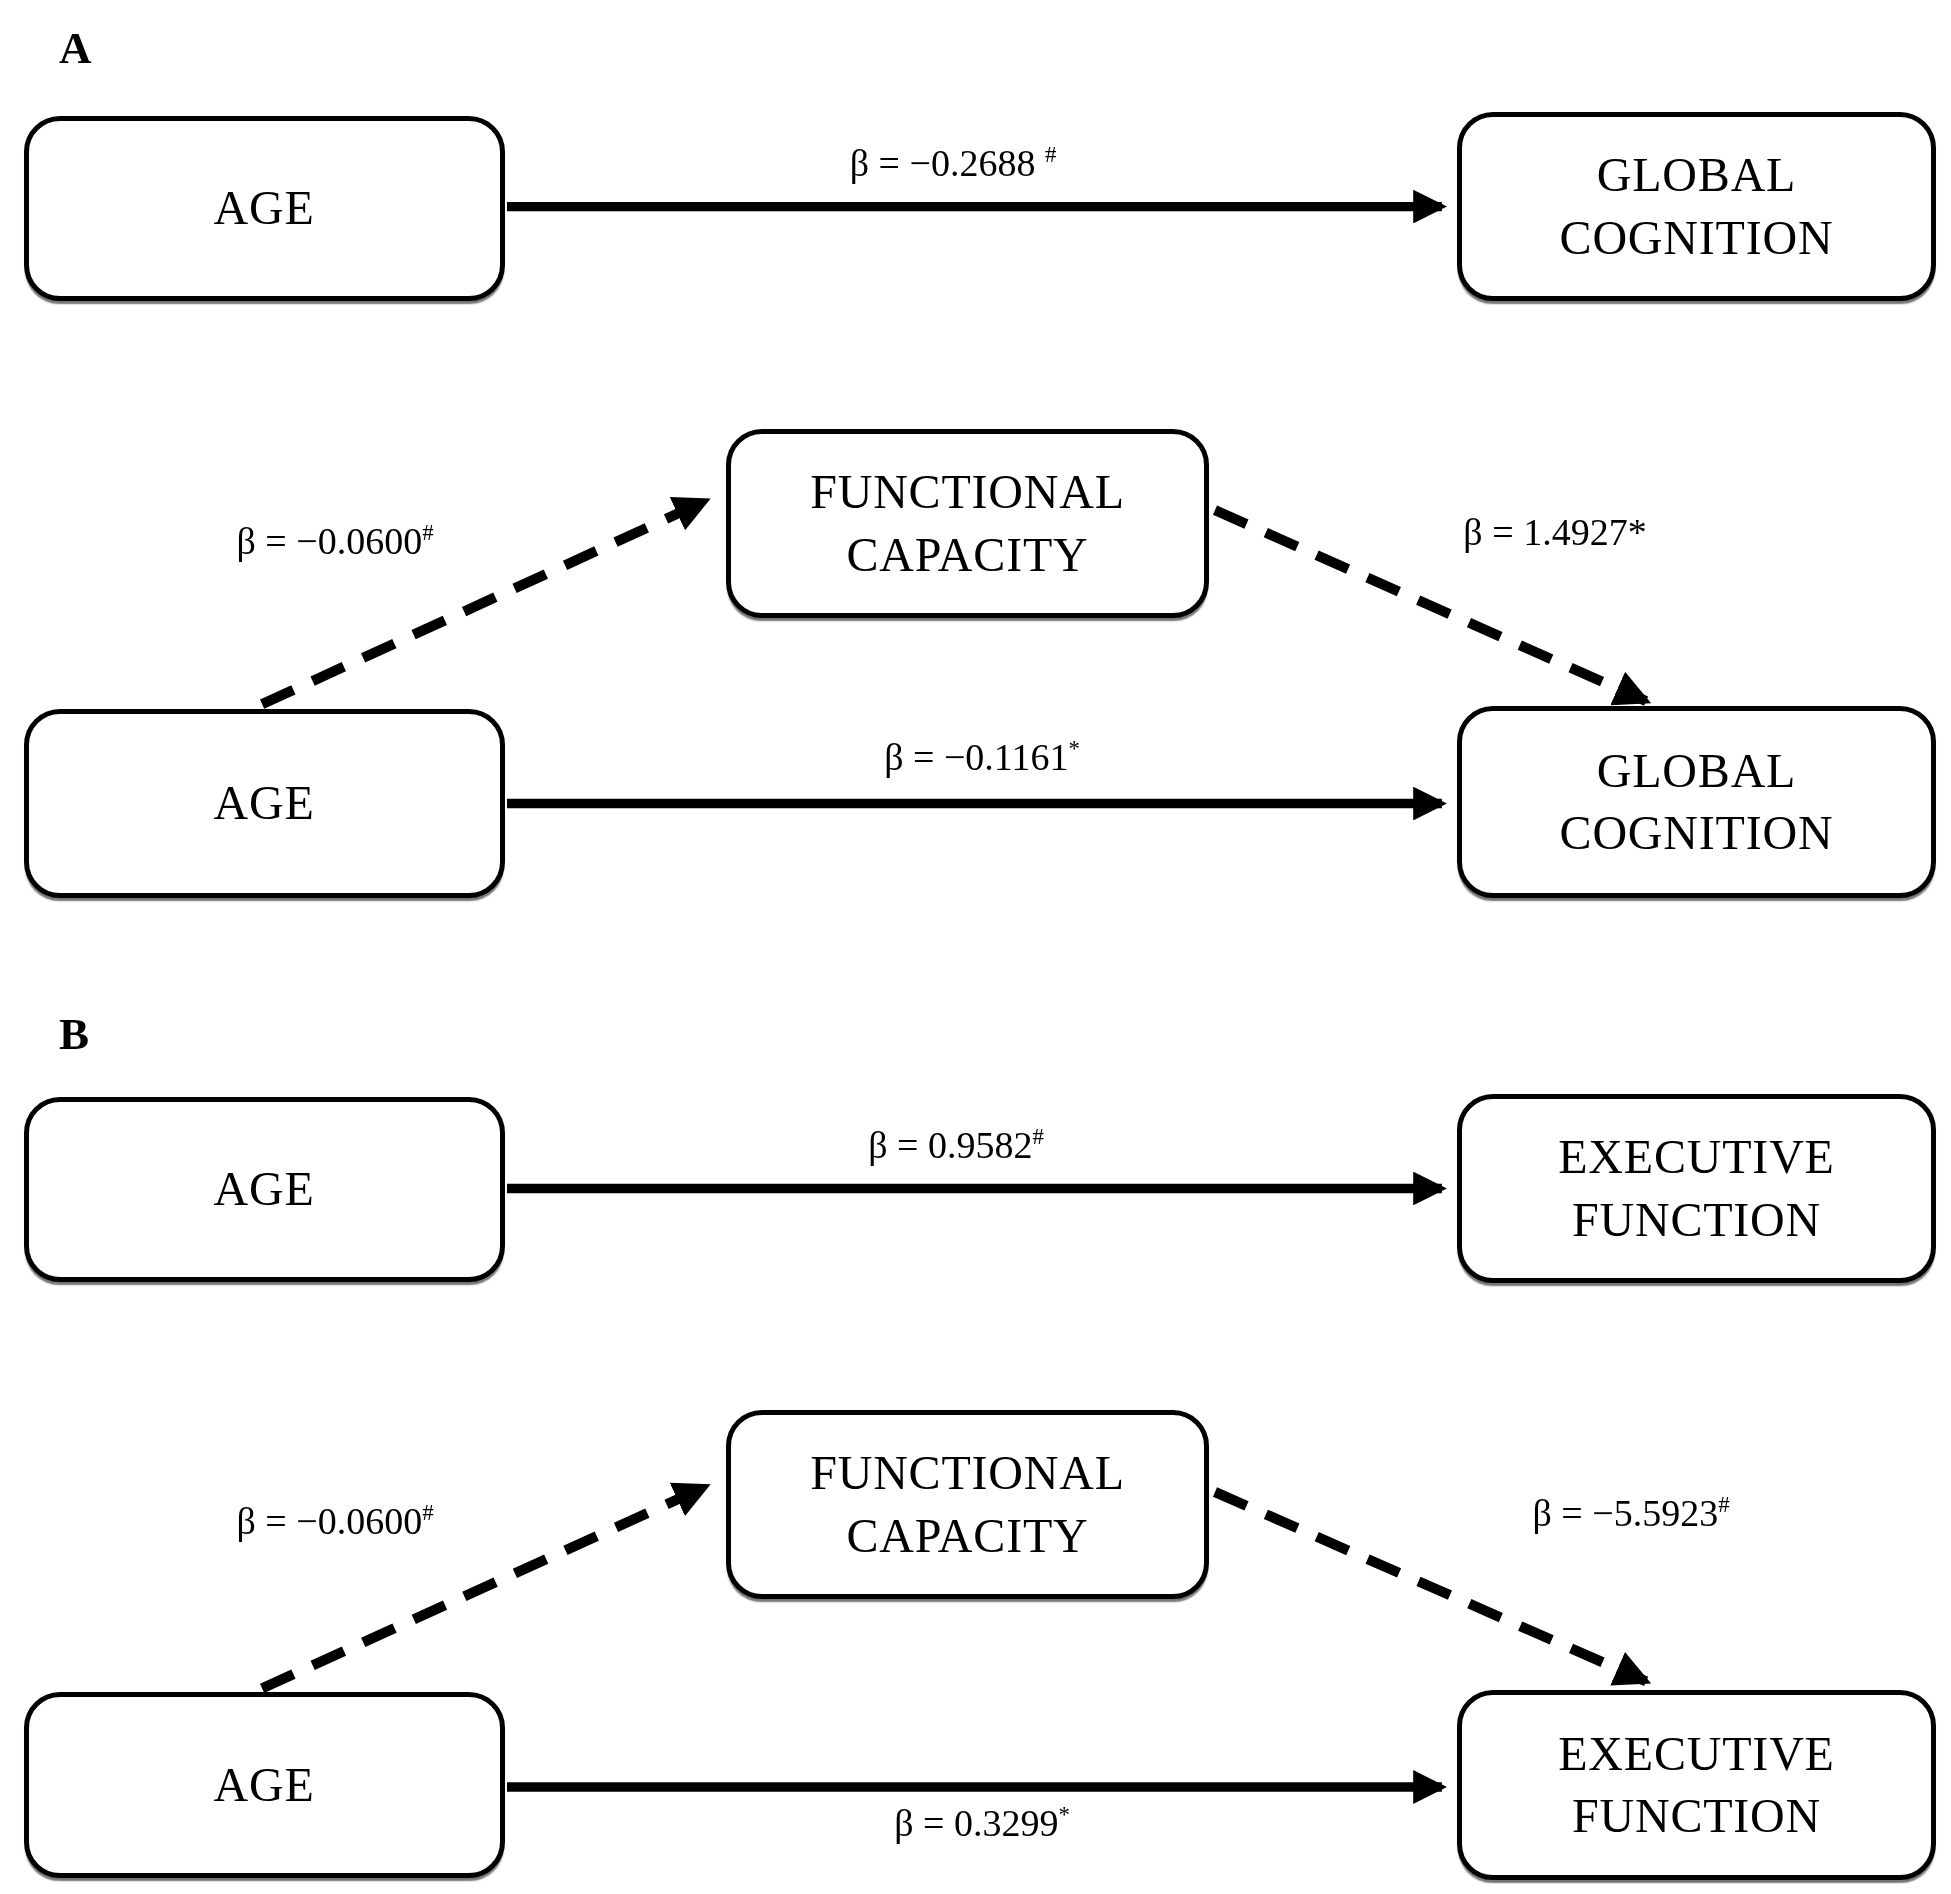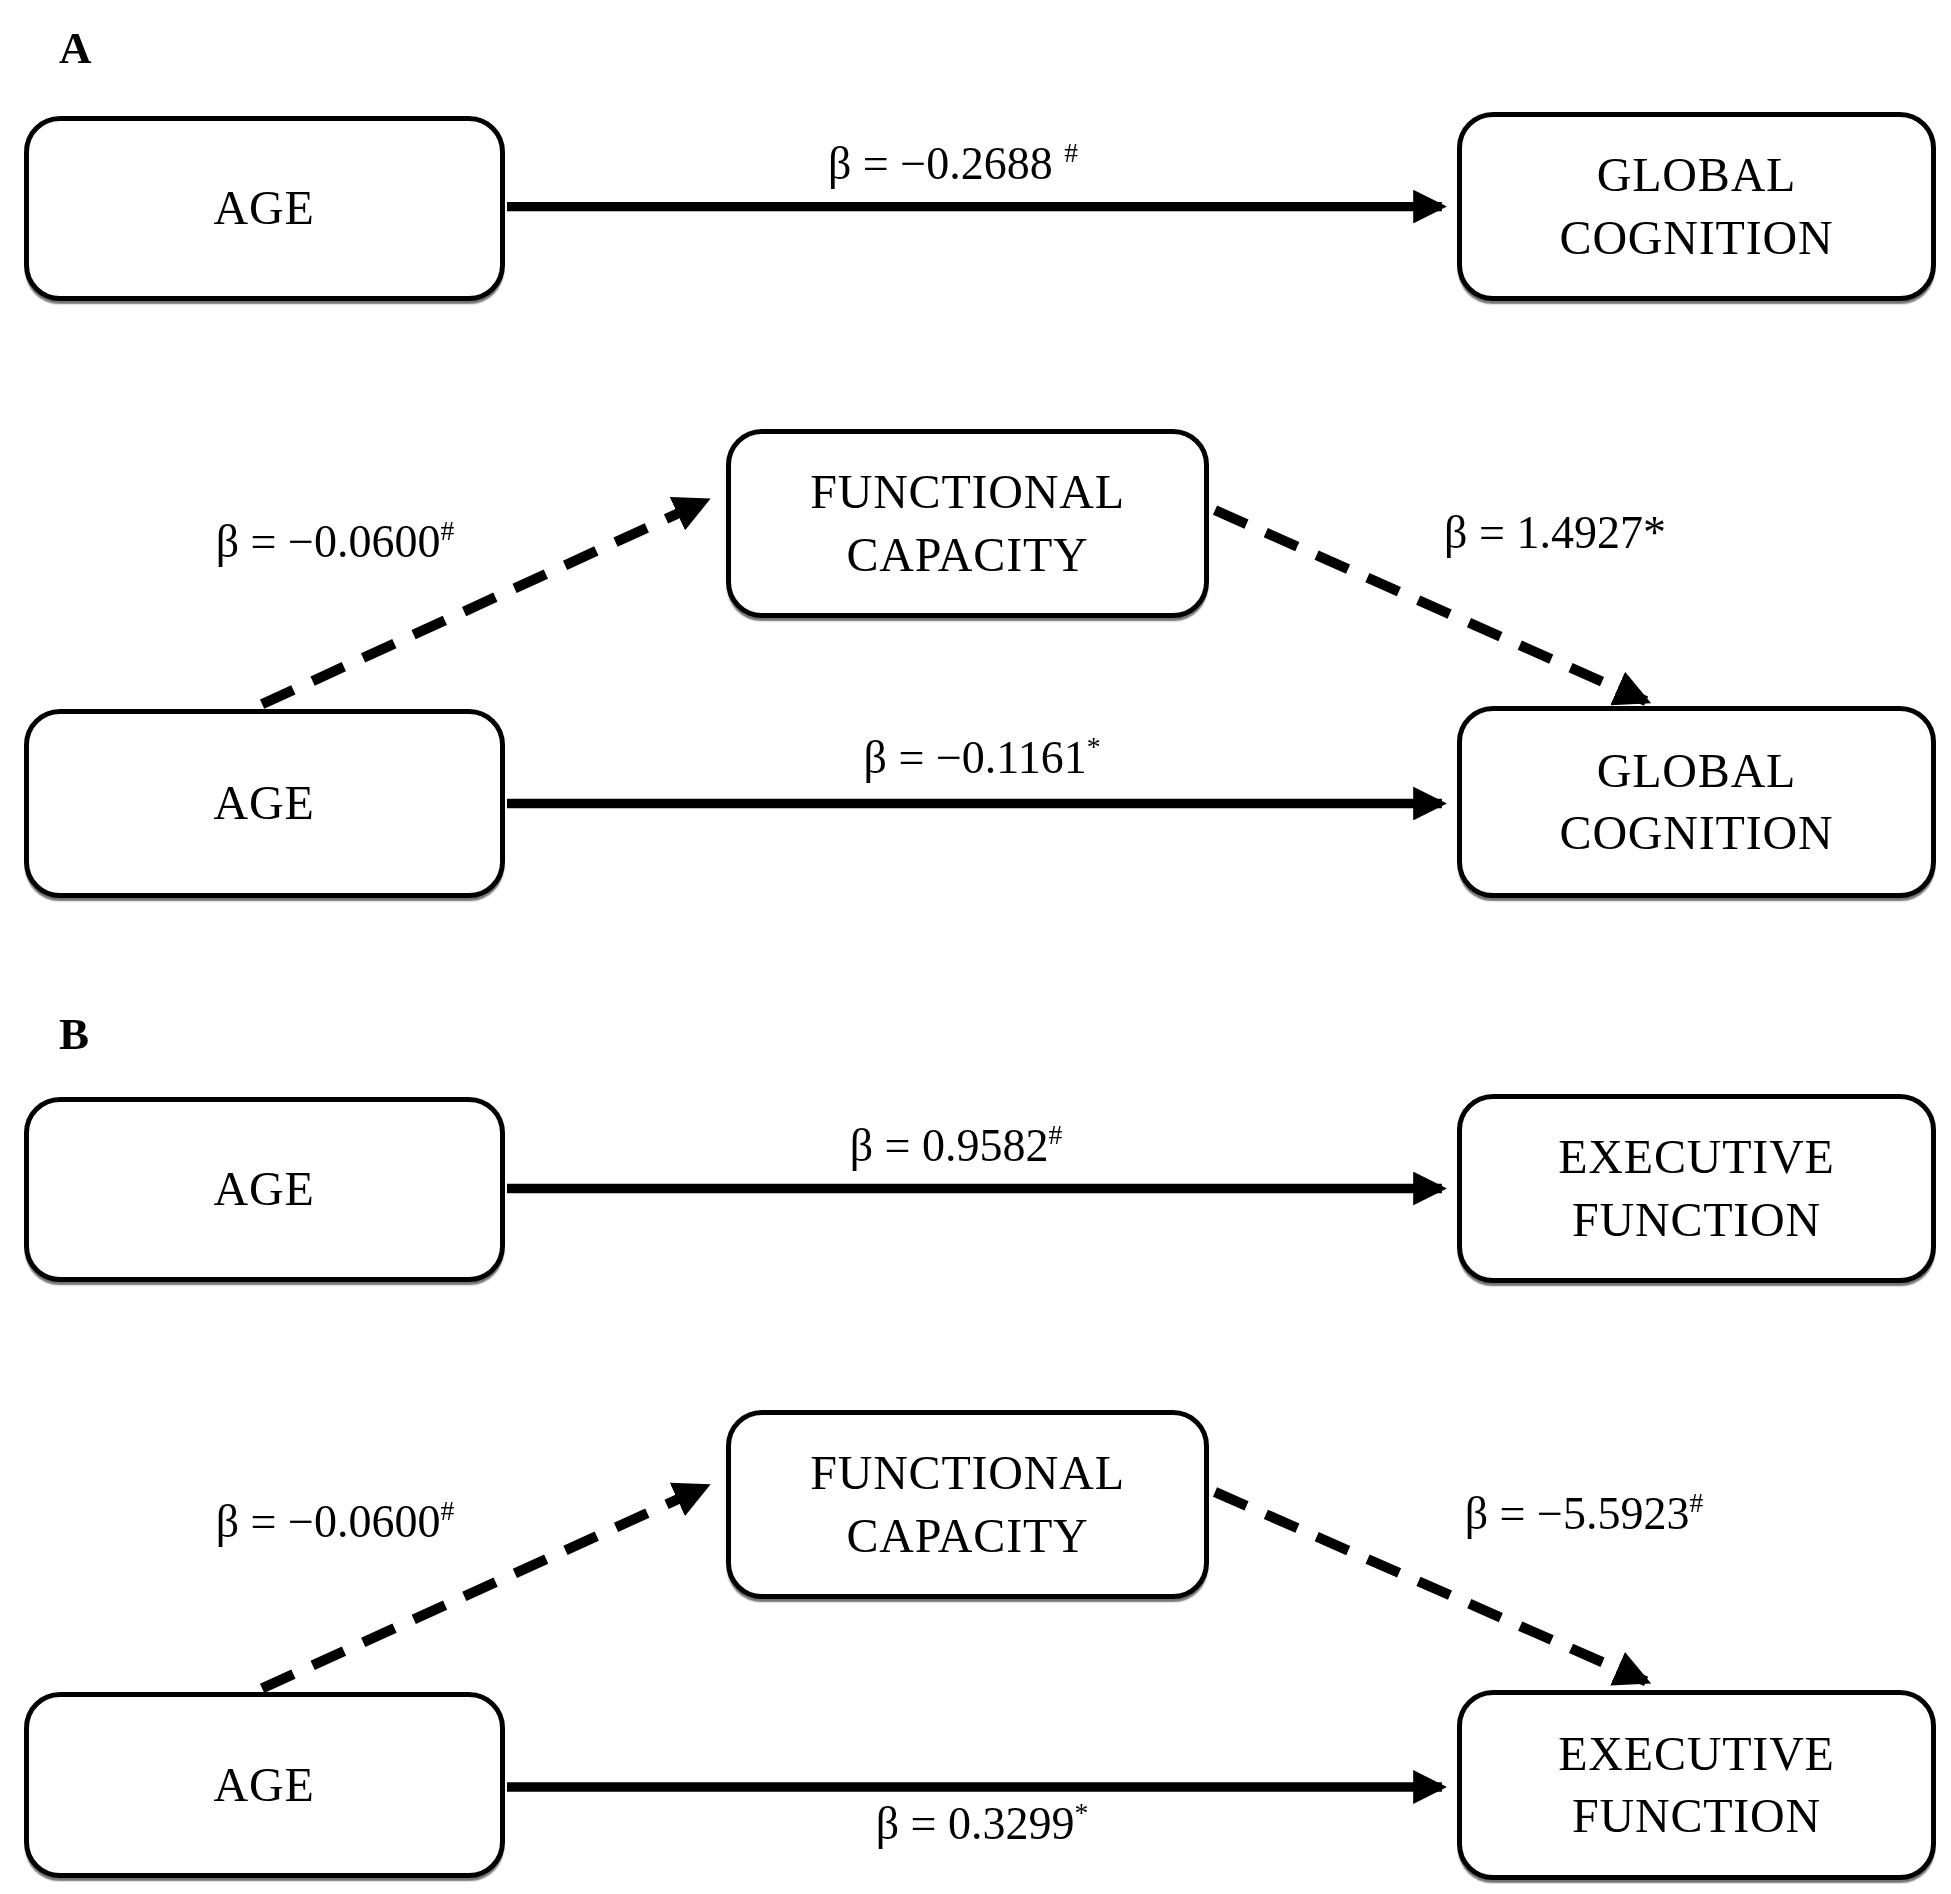--- a/index.html
+++ b/index.html
@@ -32,21 +32,21 @@
   .box span{display:block;}
   .panel-letter{
     position:absolute;
     font-size:45px;
     font-weight:bold;
     letter-spacing:0.8px;
   }
   .beta{
     position:absolute;
     transform:translate(-50%,-50%);
-    font-size:46px;
+    font-size:38px;
     white-space:nowrap;
   }
   .beta sup{font-size:0.6em;line-height:0;}
 </style>
 </head>
 <body>
 
 <div class="canvas">
 
   <svg class="arrows" width="1952" height="1895" viewBox="0 0 2495 2422">
@@ -125,21 +125,21 @@
 
   <div class="box" style="left:726px;top:1410px;width:483px;height:189px">
     <span>FUNCTIONAL</span>
     <span>CAPACITY</span>
   </div>
 
   <div class="beta" style="left:335px;top:1521px">
     <span>β = −0.0600</span><sup>#</sup>
   </div>
 
-  <div class="beta" style="left:1584px;top:1513px">
+  <div class="beta" style="left:1631px;top:1513px">
     <span>β = −5.5923</span><sup>#</sup>
   </div>
 
   <div class="box" style="left:23.5px;top:1692px;width:481px;height:186px">
     <span>AGE</span>
   </div>
 
   <div class="box" style="left:1457px;top:1690px;width:479px;height:190px">
     <span>EXECUTIVE</span>
     <span>FUNCTION</span>

